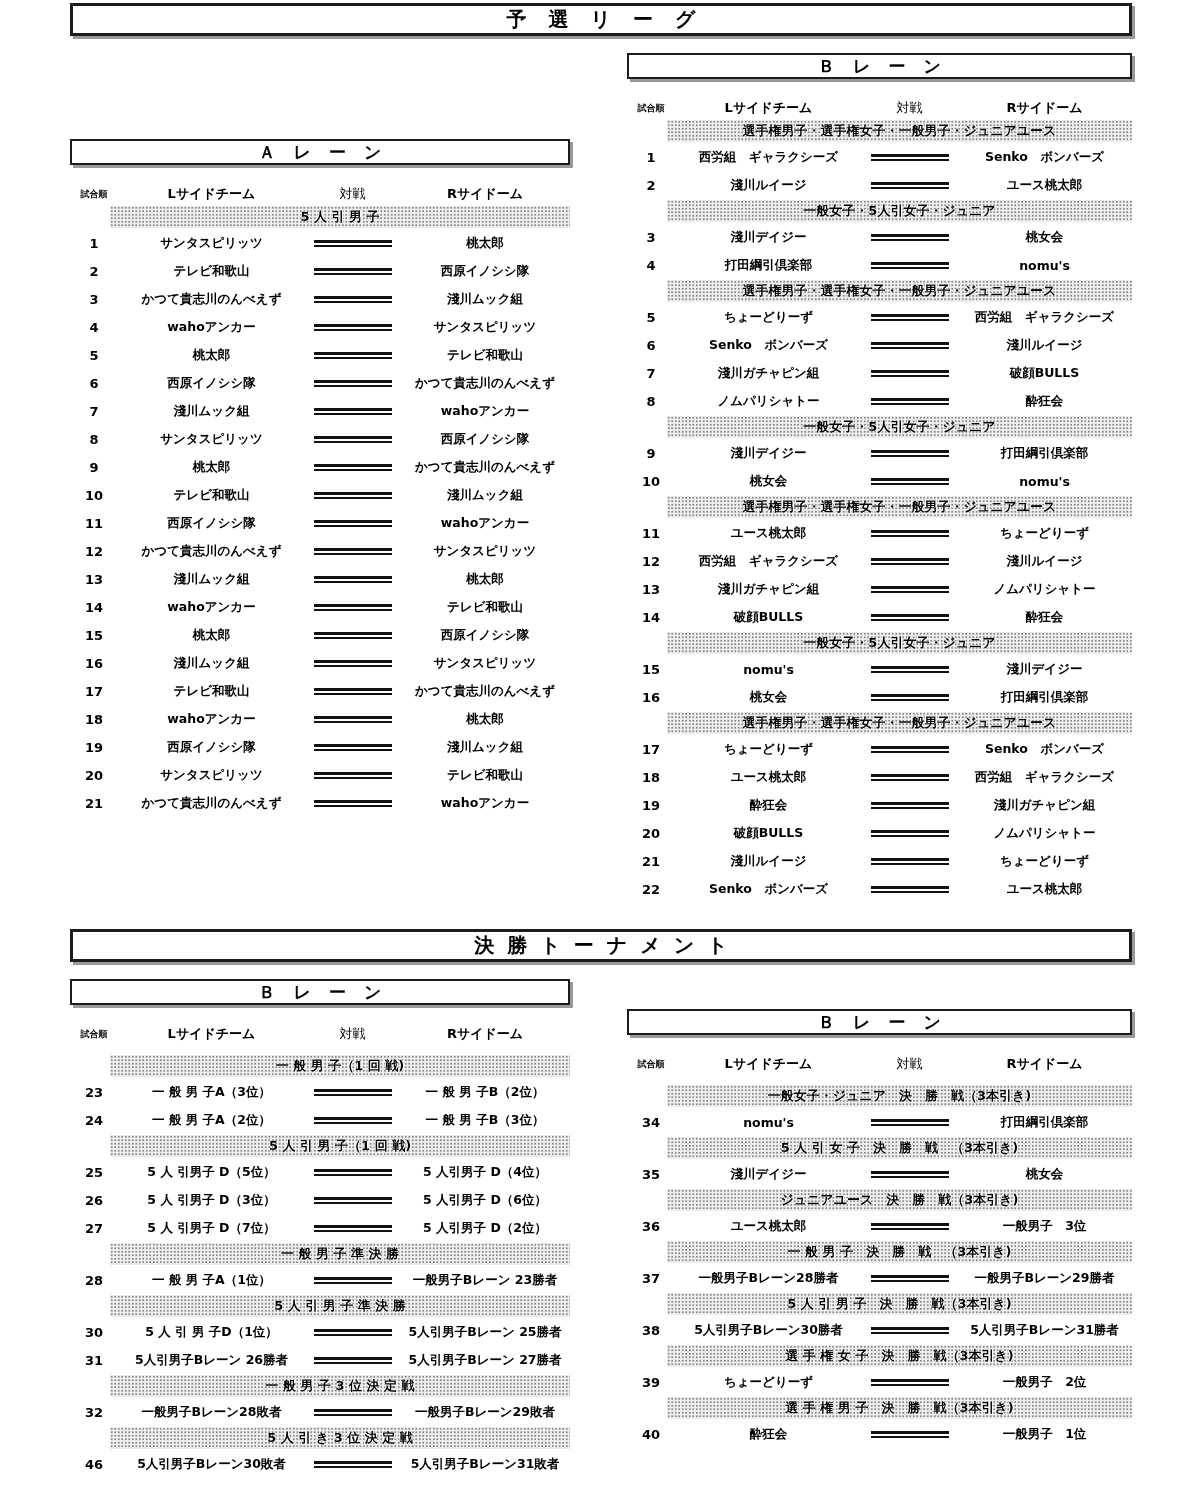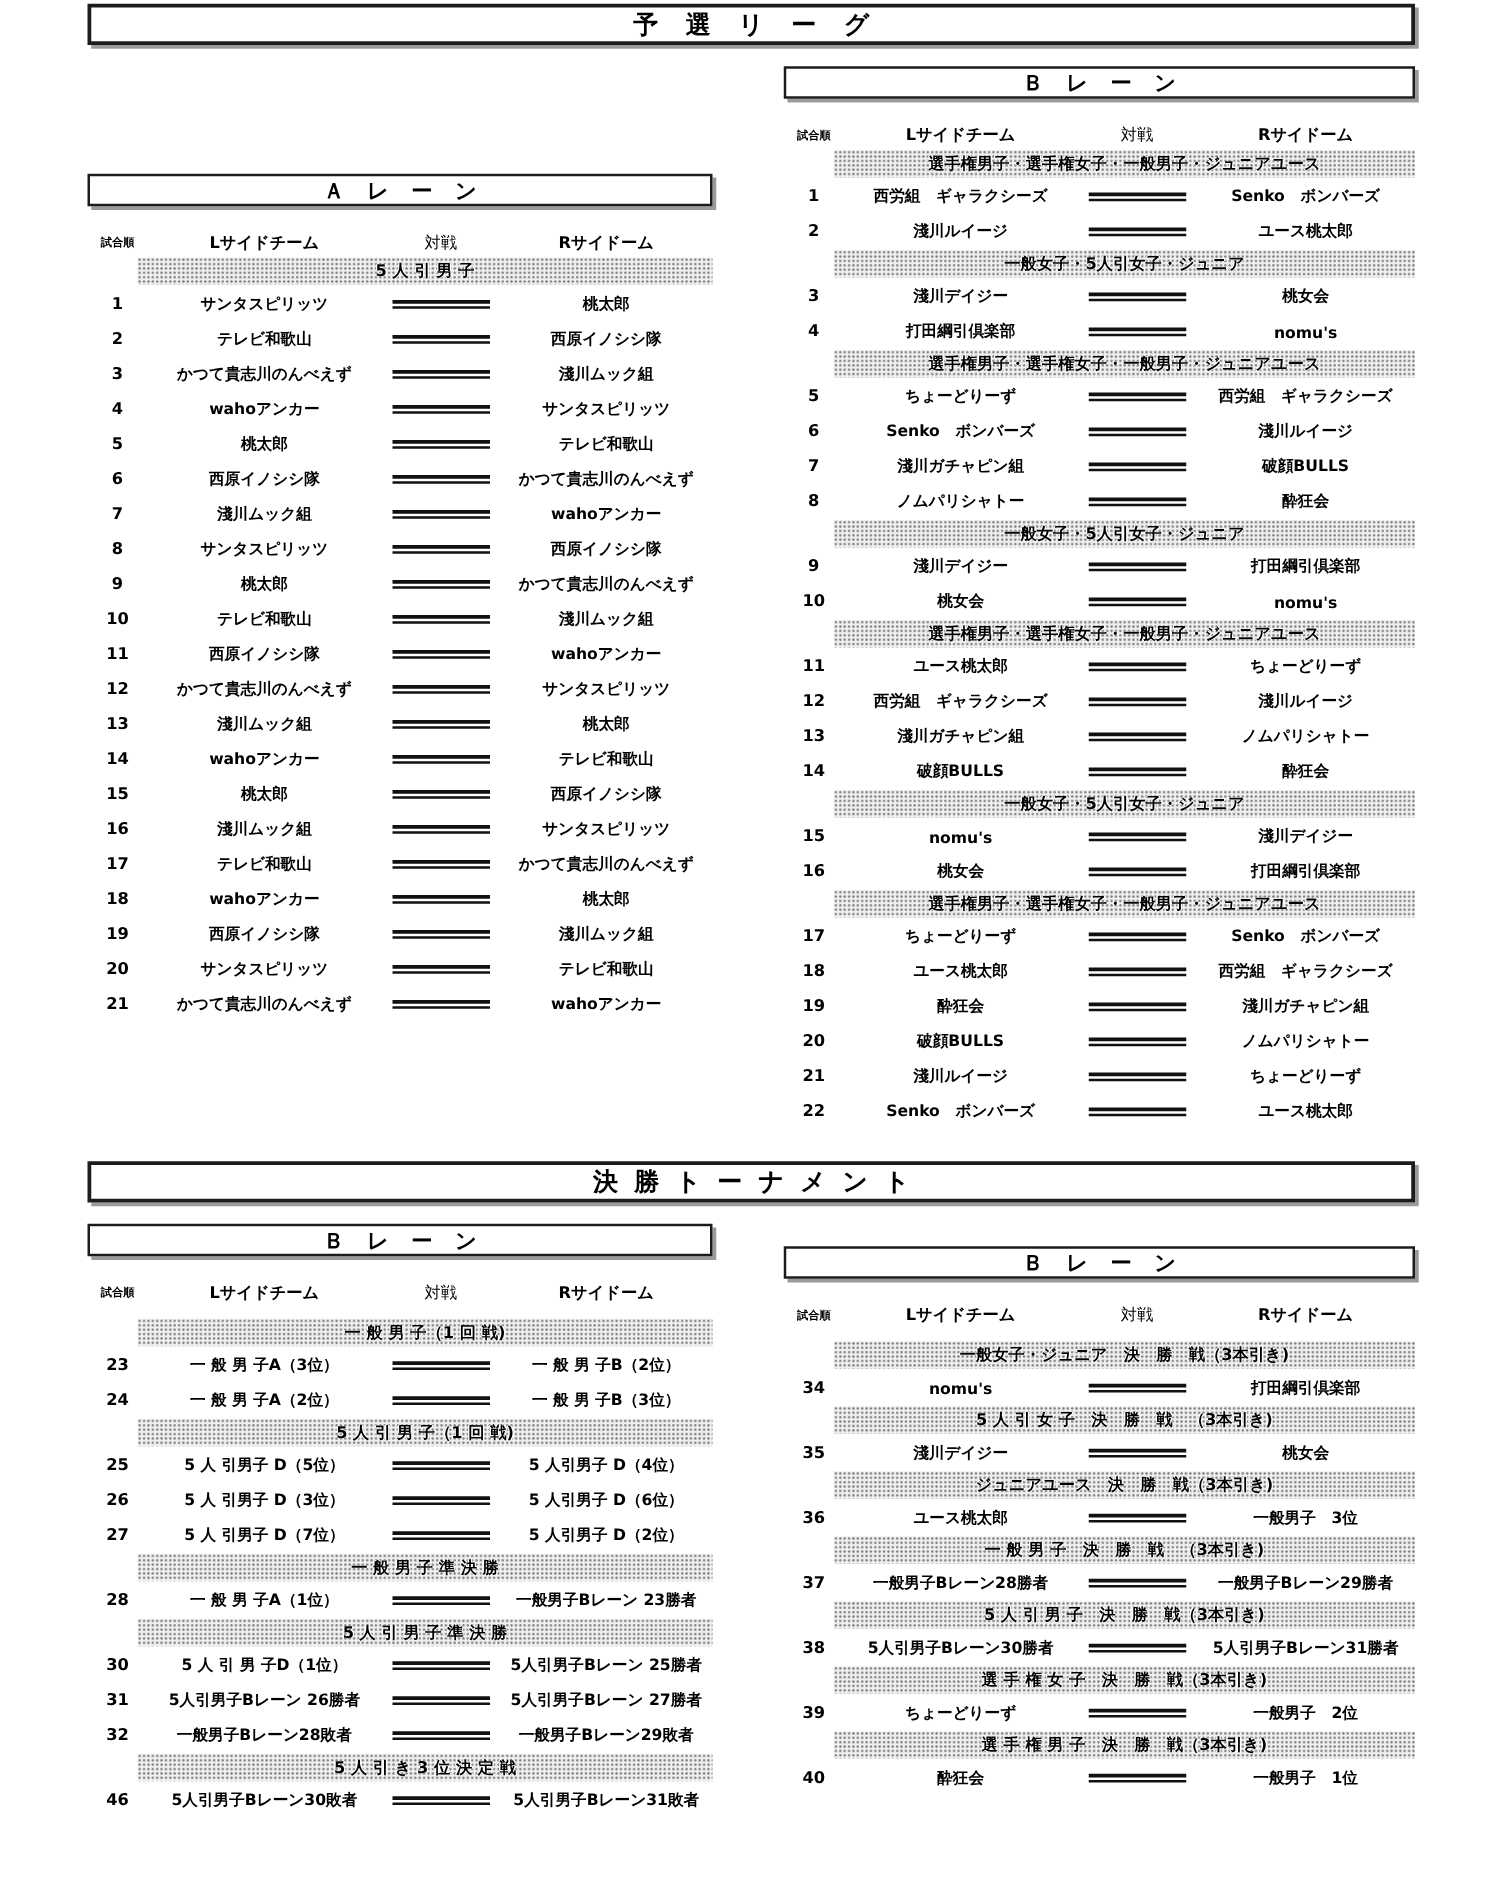--- a/index.html
+++ b/index.html
@@ -564,20 +564,23 @@
               <span class="m-right">5人引男子Bレーン 25勝者</span>
             </div>
             <div class="mrow">
               <span class="m-no">31</span>
               <span class="m-left">5人引男子Bレーン 26勝者</span>
               <span class="m-vs">
                 <span class="vs-line"></span>
               </span>
               <span class="m-right">5人引男子Bレーン 27勝者</span>
             </div>
+            <div class="band">
+              <span>一 般 男 子 3 位 決 定 戦</span>
+            </div>
             <div class="mrow">
               <span class="m-no">32</span>
               <span class="m-left">一般男子Bレーン28敗者</span>
               <span class="m-vs">
                 <span class="vs-line"></span>
               </span>
               <span class="m-right">一般男子Bレーン29敗者</span>
             </div>
             <div class="band">
               <span>5 人 引 き 3 位 決 定 戦</span>

